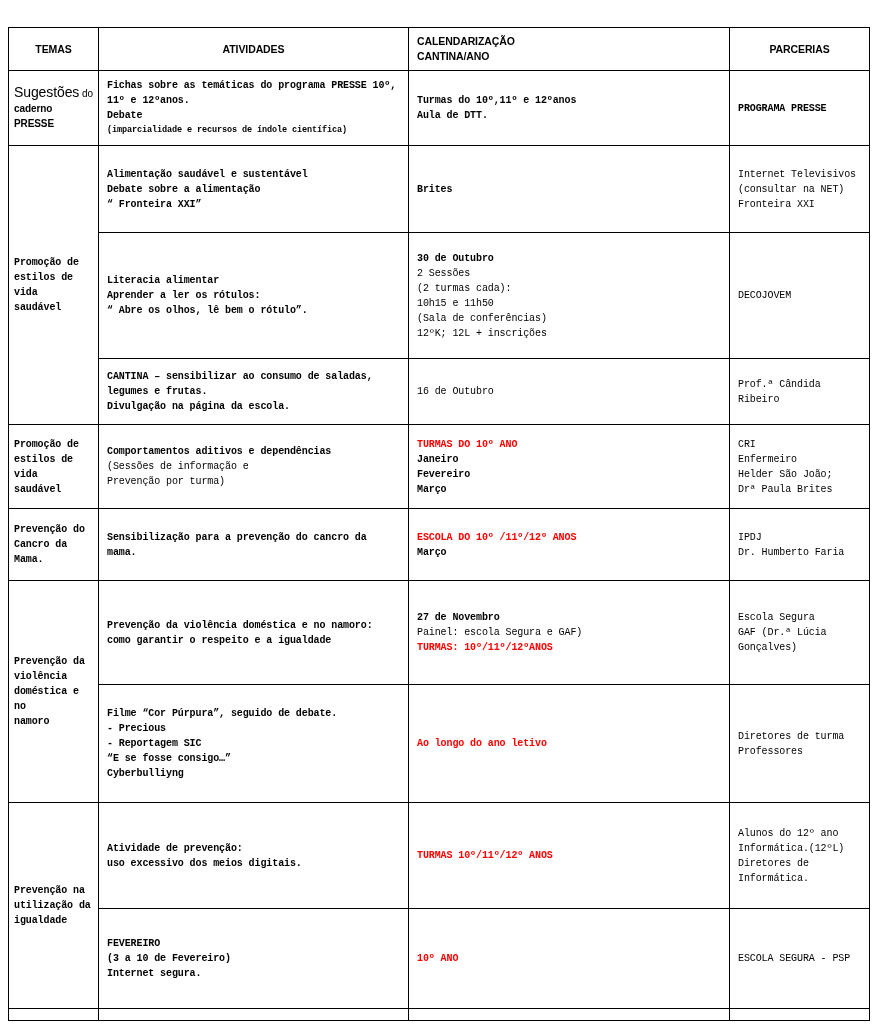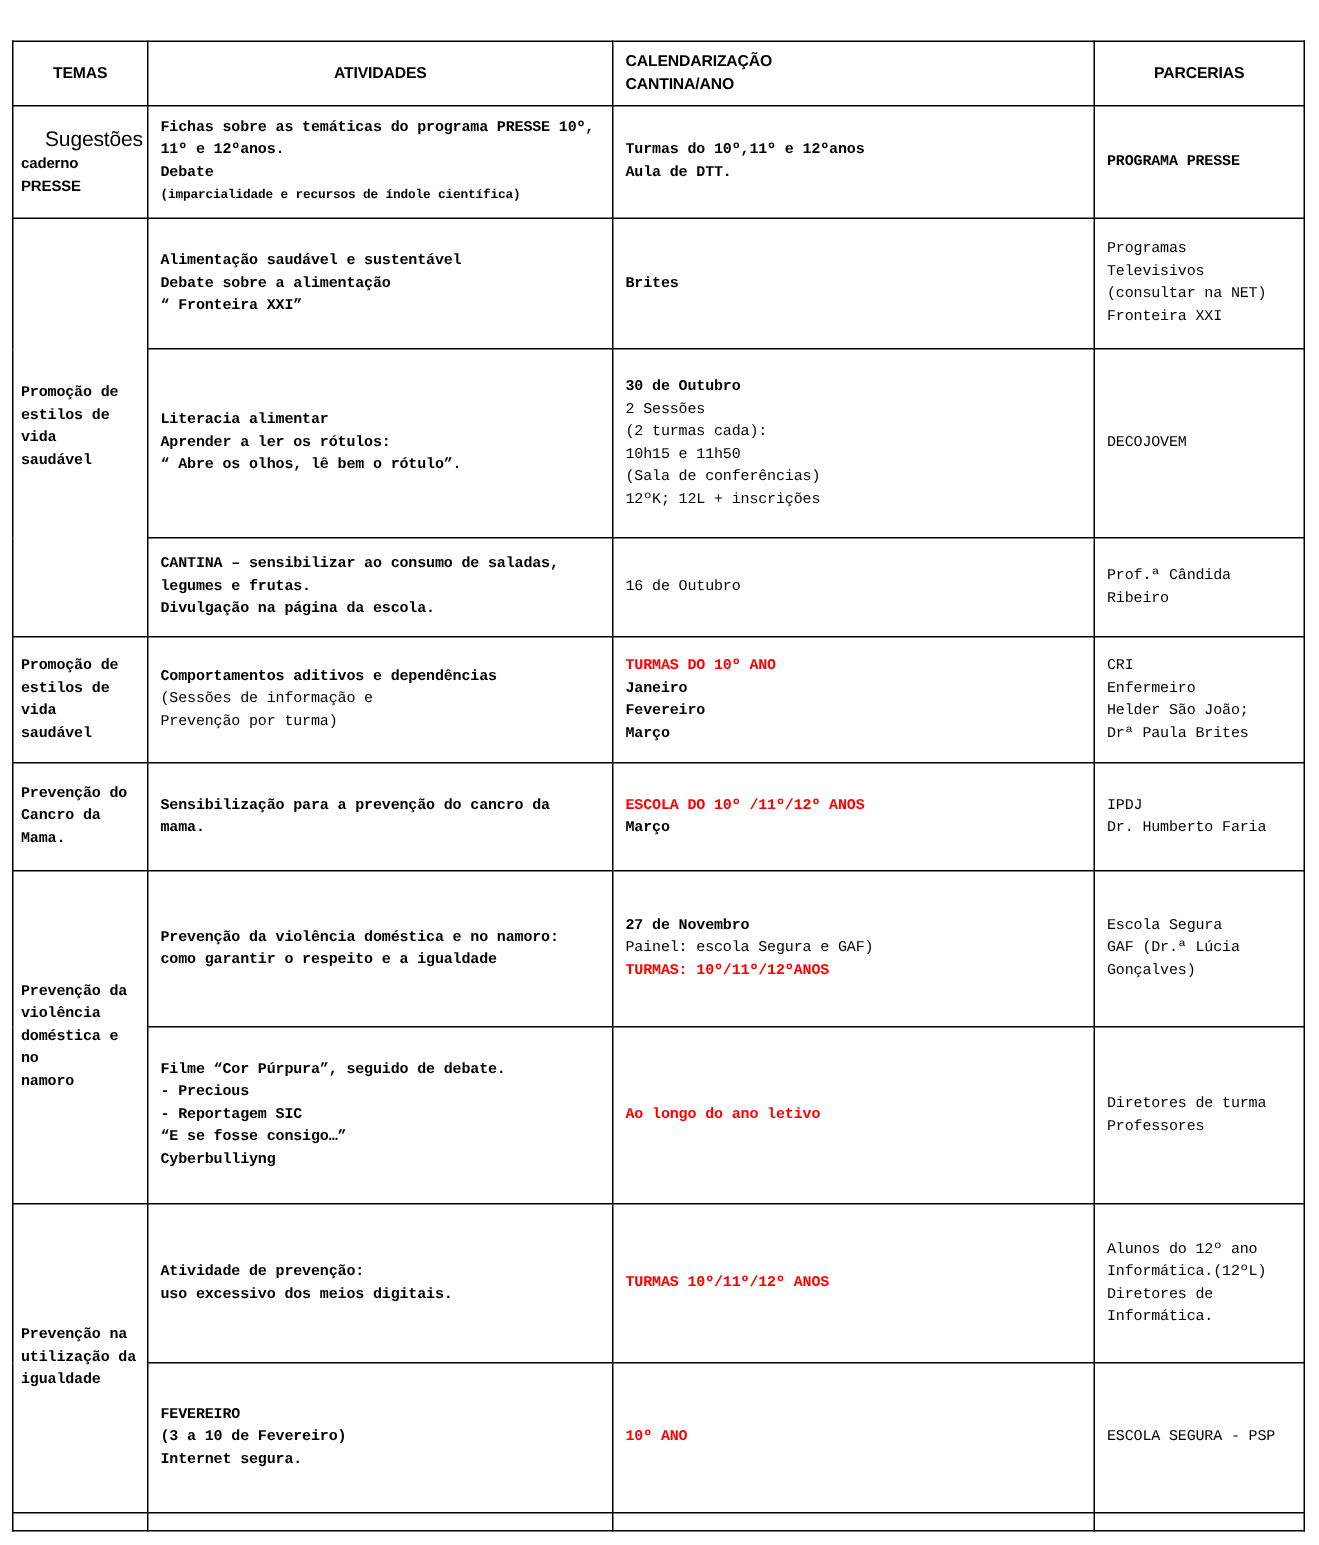--- a/index.html
+++ b/index.html
@@ -41,21 +41,21 @@
     white-space:pre-line;
   }
   th.left{text-align:left;}
   td.temas{padding:4px 4px 4px 5px;}
   .chunk{white-space:pre-line;font-family:Liberation Mono, monospace;}
   .bold{font-weight:bold;}
   .regular{font-weight:normal;}
   .red-bold{font-weight:bold;color:var(--red);}
   .small{font-size:8.5px;}
   .tema-line1{white-space:nowrap;font-weight:normal;}
-  .tema-big{font-size:14px;margin-left:16px;}
+  .tema-big{font-size:14px;}
   .tema-line2{font-weight:bold;}
 </style>
 </head>
 <body>
 
 <table class="plan">
   <colgroup>
     <col class="c1">
       <col class="c2">
       <col class="c3">
@@ -98,21 +98,21 @@
         </td>
     <td>
           <div class="chunk bold">Alimentação saudável e sustentável
 Debate sobre a alimentação
 “ Fronteira XXI”</div>
         </td>
     <td>
           <div class="chunk bold">Brites</div>
         </td>
     <td>
-          <div class="chunk regular">Programas Televisivos
+          <div class="chunk regular">Internet Televisivos
 (consultar na NET)
 Fronteira XXI</div>
         </td>
   </tr>
 
   <tr style="height:126px">
     <td>
           <div class="chunk bold">Literacia alimentar
 Aprender a ler os rótulos:
 “ Abre os olhos, lê bem o rótulo”.</div>

